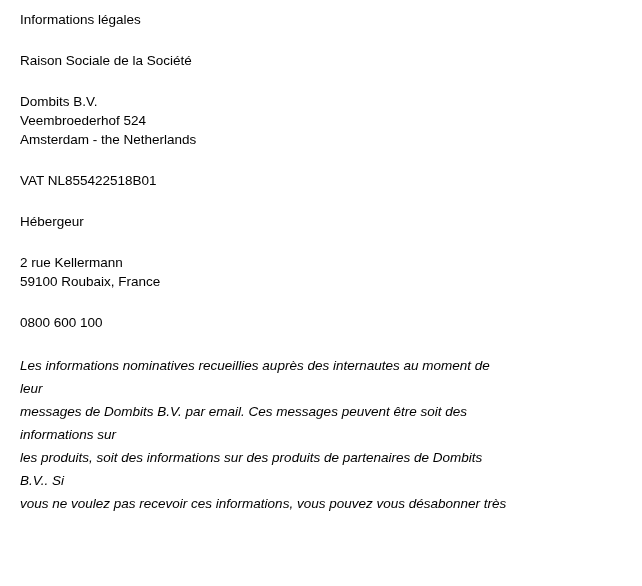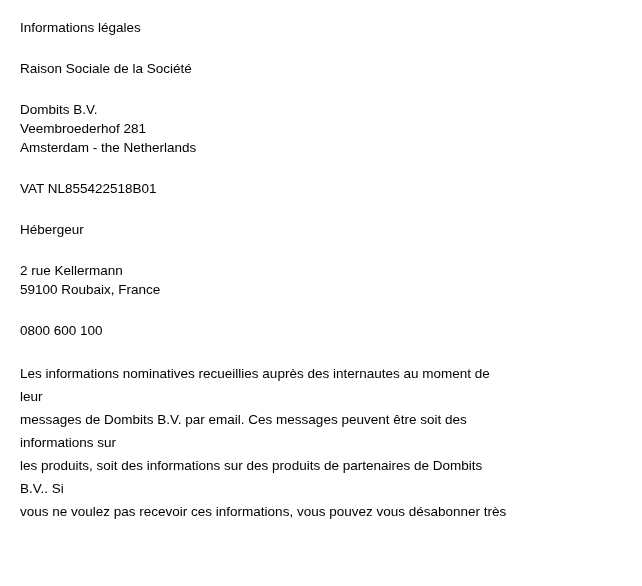--- a/index.html
+++ b/index.html
@@ -14,36 +14,37 @@
     color: #000000;
     font-size: 13.5px;
     line-height: 1.0;
     -webkit-font-smoothing: antialiased;
   }
   .page {
     position: relative;
     width: 527px;
     height: 586px;
     box-sizing: border-box;
-    padding: 18px 20px 0 20px;
+    padding: 10px 20px 0 20px;
     overflow: hidden;
   }
   .block {
     margin: 0 0 22px 0;
   }
   .line {
     display: block;
     white-space: pre-wrap;
     line-height: 19px;
   }
   .heading {
     line-height: 19px;
   }
   .para .line {
     line-height: 23px;
+    font-style: italic;
   }
   .para {
     margin: 0;
     max-width: 586px;
   }
 </style>
 </head>
 <body>
 
 <div class="page">
@@ -51,21 +52,21 @@
   <div class="block">
     <span class="line heading">Informations légales</span>
   </div>
 
   <div class="block">
     <span class="line heading">Raison Sociale de la Société</span>
   </div>
 
   <div class="block">
     <span class="line">Dombits B.V.</span>
-    <span class="line">Veembroederhof 281</span>
+    <span class="line">Veembroederhof 524</span>
     <span class="line">Amsterdam - the Netherlands</span>
   </div>
 
   <div class="block">
     <span class="line heading">VAT NL855422518B01</span>
   </div>
 
   <div class="block">
     <span class="line heading">Hébergeur</span>
   </div>

